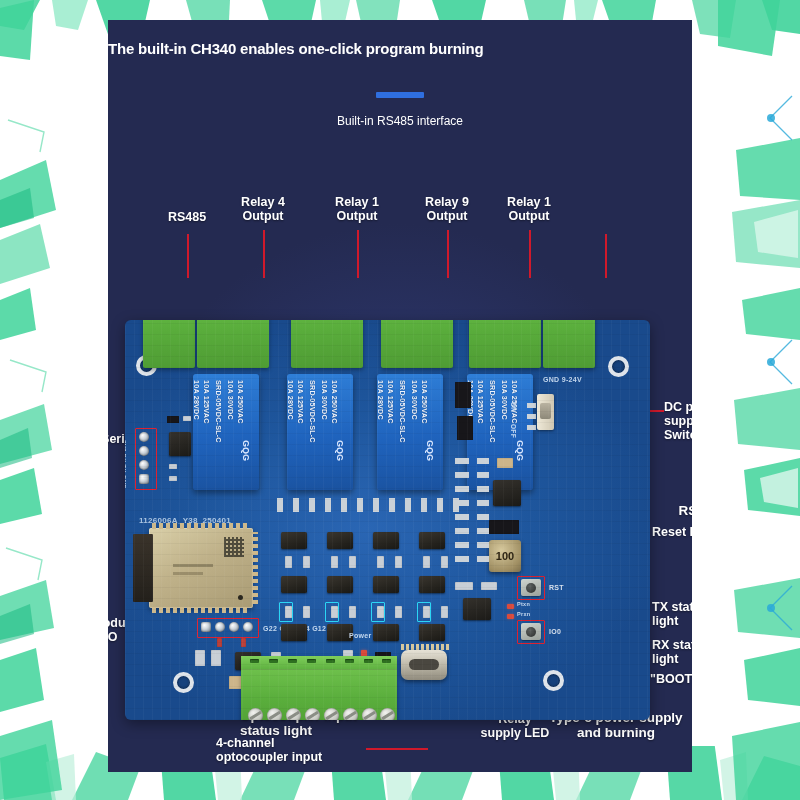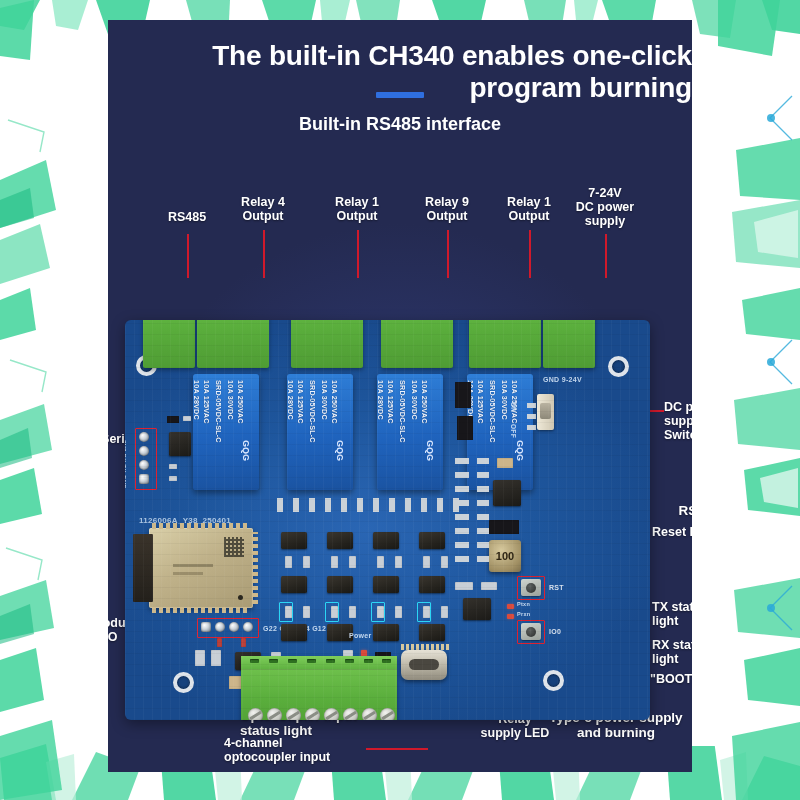--- a/index.html
+++ b/index.html
@@ -24,31 +24,31 @@
     position: absolute;
     left: 108px; top: 20px;
     width: 584px; height: 752px;
     background: #242a51;
     background-image: radial-gradient(ellipse 330px 290px at 50% 56%, #2c3c77 0%, #28305e 45%, #242a51 75%);
     overflow: hidden;
   }
 
   .headline {
     position: absolute; left: 0; top: 20px; width: 100%;
-    text-align: right; color: #ffffff;
-    font-size: 28px; font-weight: bold; letter-spacing: -0.2px;
+    text-align: left; color: #ffffff;
+    font-size: 15px; font-weight: bold; letter-spacing: -0.2px;
   }
   .rule {
     position: absolute; left: 50%; top: 72px; margin-left: -24px;
     width: 48px; height: 6px; background: #2f6fe0; border-radius: 1px;
   }
   .subhead {
     position: absolute; left: 0; top: 94px; width: 100%;
     text-align: center; color: #ffffff;
-    font-size: 18px; font-weight: bold;
+    font-size: 12px; font-weight: normal;
   }
 
   
   .lbl {
     position: absolute; color: #ffffff; font-weight: bold;
     font-size: 12.5px; line-height: 1.12; text-align: center;
     text-shadow: 0 1px 2px rgba(0,0,0,.45);
     white-space: pre-line;
   }
   .lbl.l { text-align: left; }
@@ -368,37 +368,34 @@
     <div class="leader v" style="left:249px; top:210px; height:48px;"></div>
 
     <div class="lbl" style="left:296px; top:175px; width:86px;">Relay 9
 Output</div>
     <div class="leader v" style="left:339px; top:210px; height:48px;"></div>
 
     <div class="lbl" style="left:378px; top:175px; width:86px;">Relay 1
 Output</div>
     <div class="leader v" style="left:421px; top:210px; height:48px;"></div>
 
-    <div class="lbl" style="left:452px; top:166px; width:90px;">7-24V
-DC power
-supply</div>
     <div class="leader v" style="left:497px; top:214px; height:44px;"></div>
 
     <div class="lbl r" style="left:-48px; top:412px; width:114px;">Serial Port 2</div>
     <div class="leader h" style="left:70px; top:418px; width:44px;"></div>
 
     <div class="lbl" style="left:-42px; top:596px; width:90px;">Introduce
 IO</div>
     <div class="leader h" style="left:52px; top:604px; width:97px;"></div>
 
     <div class="lbl lg l" style="left:132px; top:688px; width:160px;">Optocoupler input
 status light</div>
     <div class="leader v cyan" style="left:265px; top:578px; height:110px;"></div>
 
-    <div class="lbl l" style="left:116px; top:716px; width:152px;">4-channel
+    <div class="lbl l" style="left:108px; top:716px; width:152px;">4-channel
 optocoupler input</div>
     <div class="leader h" style="left:258px; top:728px; width:62px;"></div>
 
     <div class="lbl l" style="left:556px; top:380px; width:92px;">DC power
 supply
 Switch</div>
     <div class="leader h" style="left:512px; top:390px; width:44px;"></div>
 
     <div class="lbl lg" style="left:552px; top:483px; width:64px;">RST</div>
     <div class="lbl l" style="left:544px; top:505px; width:100px;">Reset key</div>

